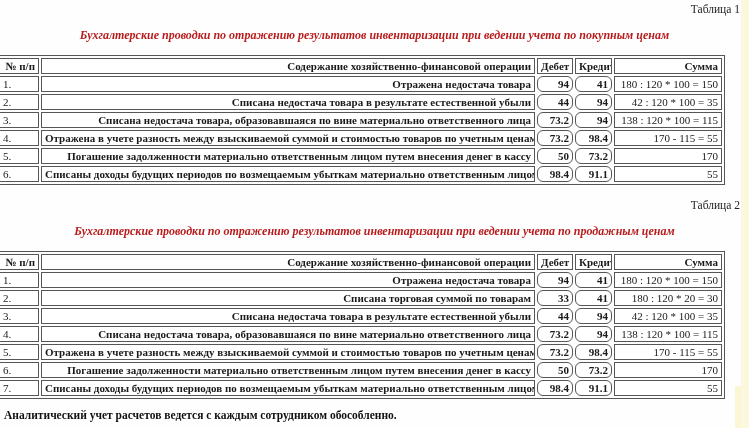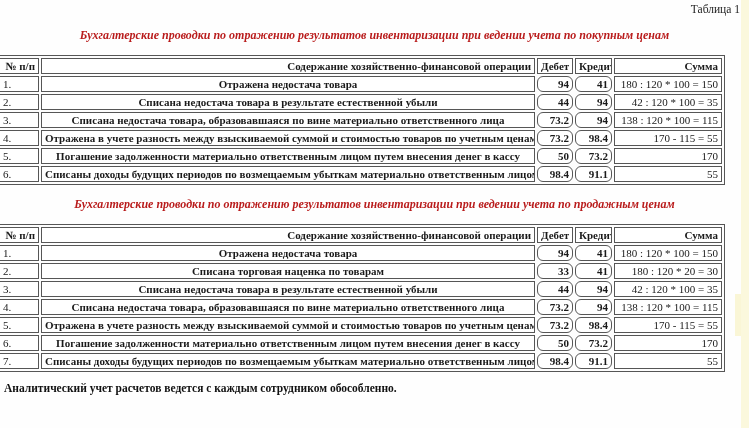--- a/index.html
+++ b/index.html
@@ -4,21 +4,21 @@
 <style>
   * { margin: 0; padding: 0; box-sizing: border-box; }
   html, body { width: 749px; height: 428px; }
   body {
     position: relative;
     background: #fefefe;
     font-family: "Liberation Serif", "DejaVu Serif", serif;
     color: #1a1a1a;
     overflow: hidden;
   }
-  .page { position: relative; width: 749px; height: 336px; padding-top: 3px; }
+  .page { position: relative; width: 749px; height: 428px; padding-top: 3px; }
 
   .edge-strip {
     position: absolute; top: 0; right: 0; width: 8px; height: 428px;
     background: #fbf8dd; z-index: 5;
   }
   .edge-patch {
     position: absolute; bottom: 0; right: 0; width: 14px; height: 42px;
     background: #faf6d6; z-index: 4;
   }
 
@@ -45,21 +45,21 @@
     font-size: 11px; line-height: 14px; height: 16px;
     padding: 0 3px; white-space: nowrap; overflow: hidden;
   }
   table.acct th { font-weight: bold; text-align: right; }
   col.c-num    { width: 40px; }
   col.c-op     { width: 494px; }
   col.c-debit  { width: 36px; }
   col.c-credit { width: 37px; }
   col.c-sum    { width: 108px; }
   td.num  { text-align: left; font-weight: normal; }
-  td.op   { text-align: center; font-weight: bold; margin-left: 22px; }
+  td.op   { text-align: right; font-weight: bold; margin-left: 22px; }
   td.debit, td.credit { text-align: right; font-weight: bold; border-radius: 6px; }
   td.sum  { text-align: right; font-weight: normal; }
 
   .footer-note {
     margin-top: 9px; padding-left: 4px;
     font-size: 11.5px; line-height: 14px; font-weight: bold; color: #111;
   }
 </style>
 </head>
 <body>
@@ -127,20 +127,21 @@
       <tr>
         <td class="num">6.</td>
         <td class="op">Списаны доходы будущих периодов по возмещаемым убыткам материально ответственным лицом</td>
         <td class="debit">98.4</td>
         <td class="credit">91.1</td>
         <td class="sum">55</td>
       </tr>
     </tbody>
   </table>
 
+  <div class="tbl-label second">Таблица 2</div>
   <div class="tbl-title">Бухгалтерские проводки по отражению результатов инвентаризации при ведении учета по продажным ценам</div>
 
   <table class="acct">
     <colgroup>
         <col class="c-num">
         <col class="c-op">
         <col class="c-debit">
         <col class="c-credit">
         <col class="c-sum">
       </colgroup>
@@ -156,21 +157,21 @@
     <tbody>
       <tr>
         <td class="num">1.</td>
         <td class="op">Отражена недостача товара</td>
         <td class="debit">94</td>
         <td class="credit">41</td>
         <td class="sum">180 : 120 * 100 = 150</td>
       </tr>
       <tr>
         <td class="num">2.</td>
-        <td class="op">Списана торговая наценка по товарам</td>
+        <td class="op">Списана торговая суммой по товарам</td>
         <td class="debit">33</td>
         <td class="credit">41</td>
         <td class="sum">180 : 120 * 20 = 30</td>
       </tr>
       <tr>
         <td class="num">3.</td>
         <td class="op">Списана недостача товара в результате естественной убыли</td>
         <td class="debit">44</td>
         <td class="credit">94</td>
         <td class="sum">42 : 120 * 100 = 35</td>

